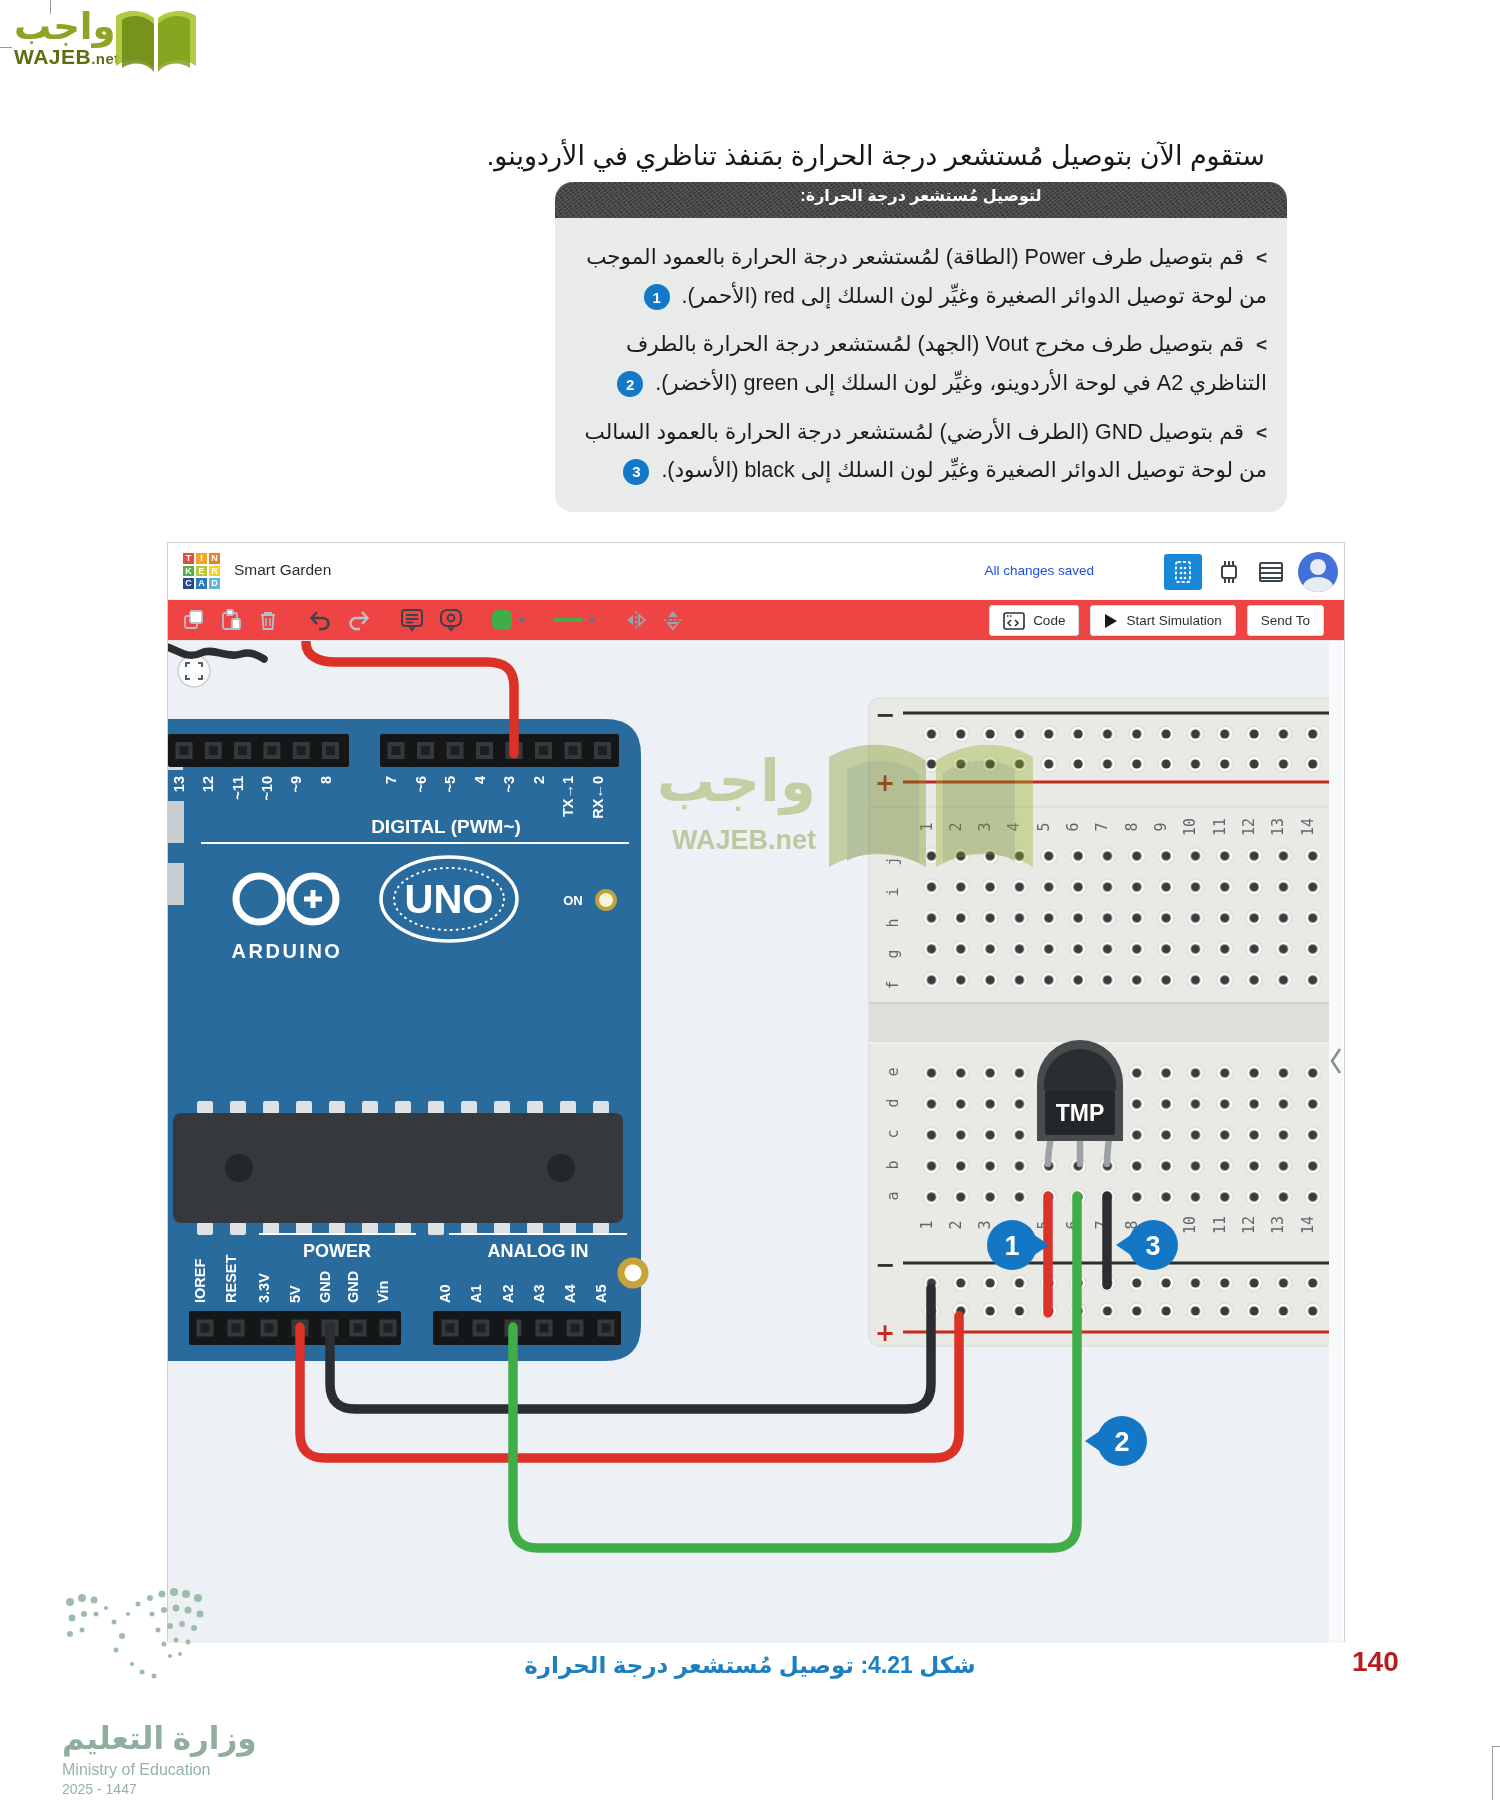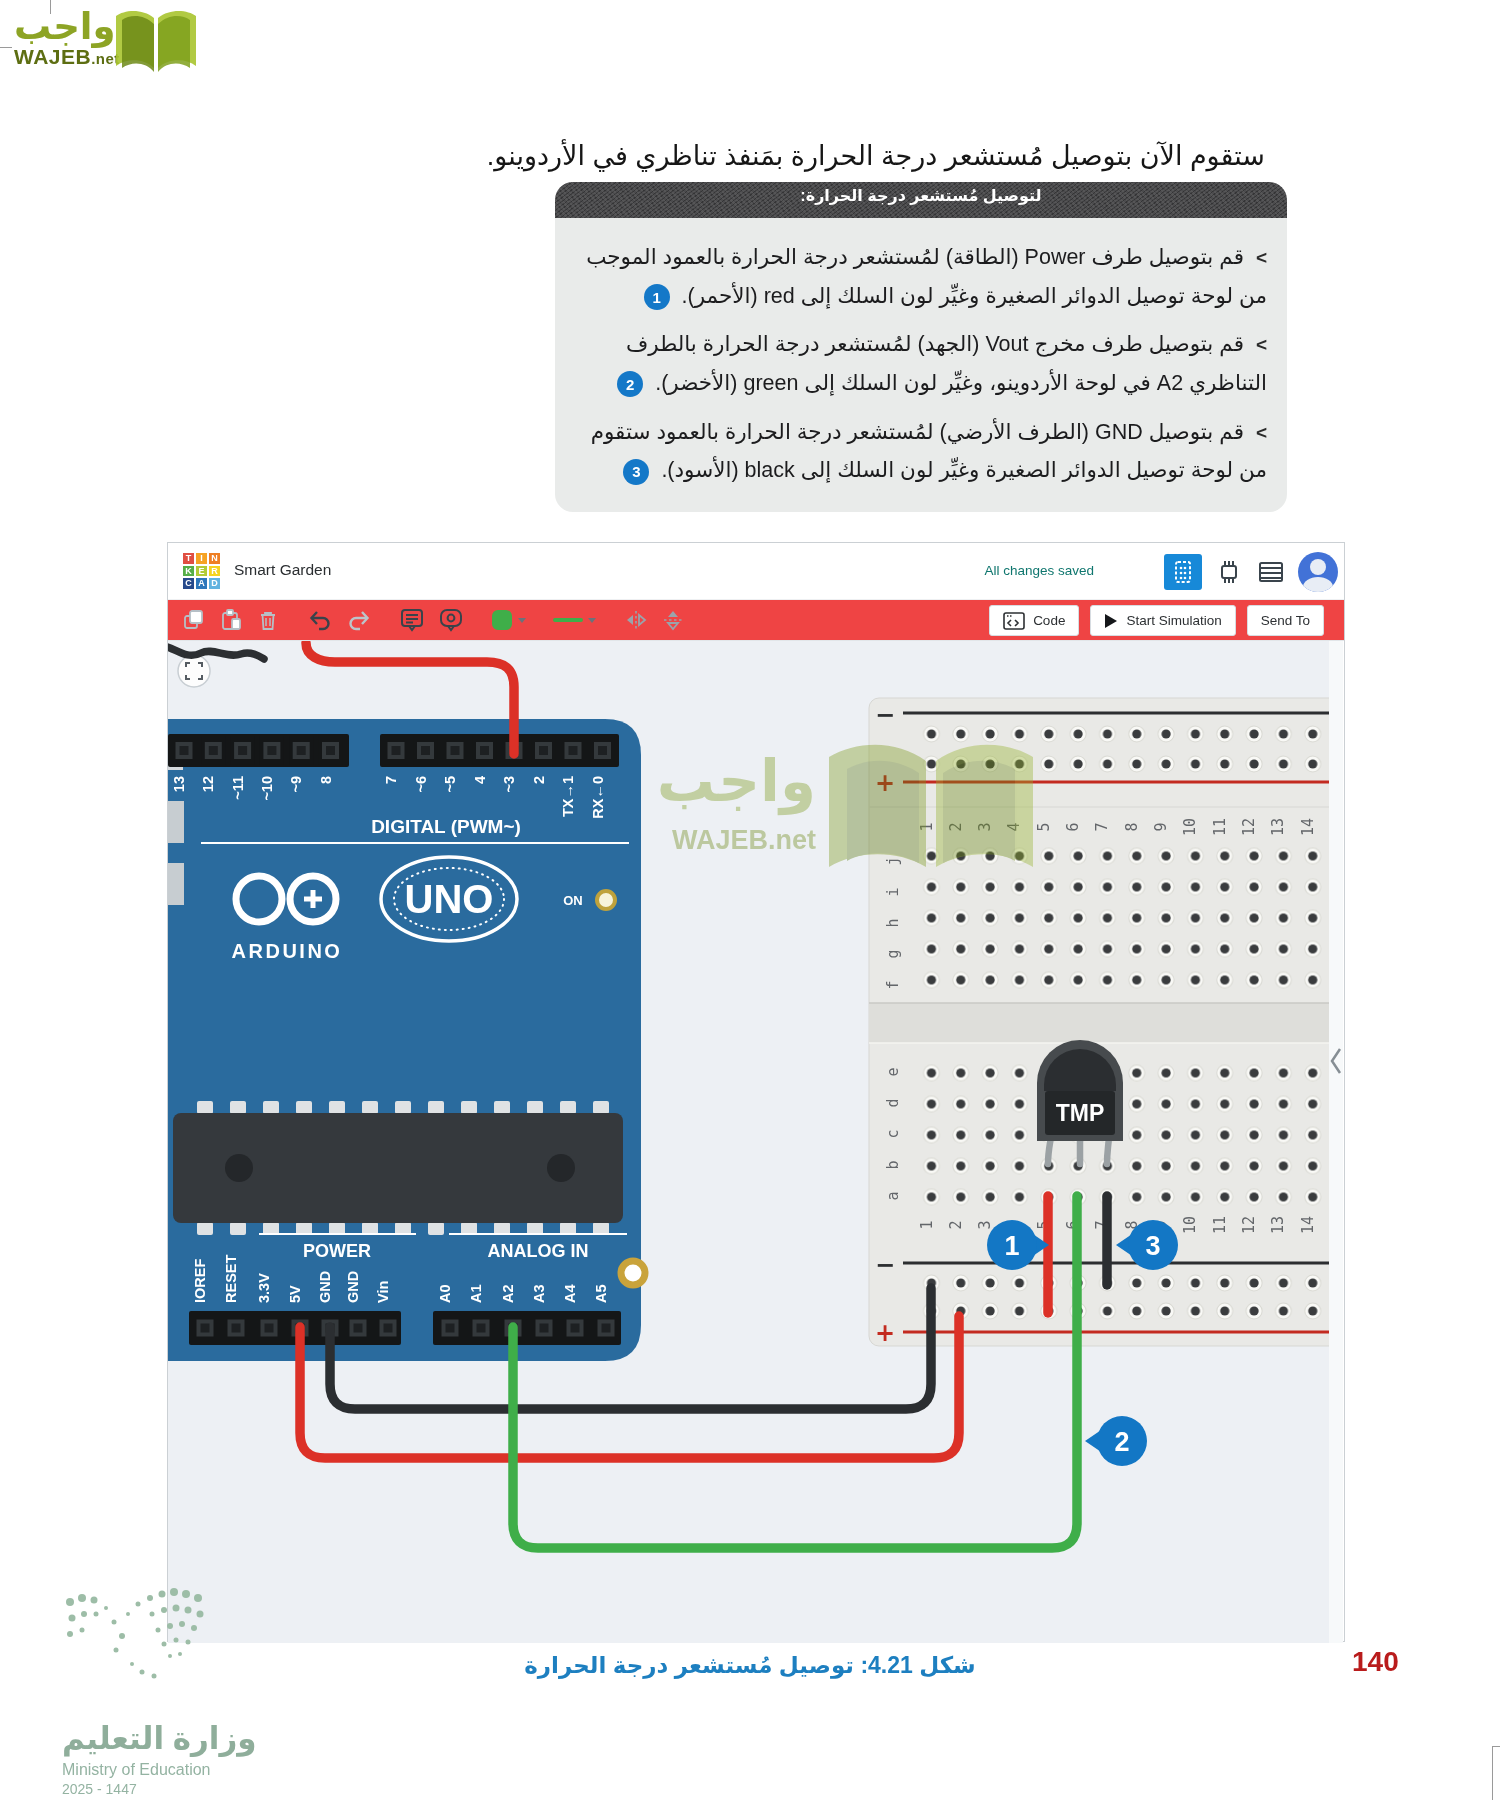--- a/index.html
+++ b/index.html
@@ -32,21 +32,21 @@
       font-size:15px;font-weight:bold;margin-right:6px;vertical-align:middle;direction:ltr;}
   
   .figure{position:absolute;left:167px;top:542px;width:1178px;height:1100px;
       border:1.5px solid #cbd0d4;background:#fff;box-sizing:border-box;}
   .tk-header{position:relative;height:56px;border-bottom:1px solid #eef0f2;background:#fff;}
   .tk-logo{position:absolute;left:14px;top:9px;width:39px;height:38px;display:grid;
       grid-template-columns:repeat(3,13px);grid-template-rows:repeat(3,12.6px);gap:0;}
   .tk-logo span{display:flex;align-items:center;justify-content:center;color:#fff;
       font-size:9px;font-weight:bold;border:0.5px solid #fff;box-sizing:border-box;}
   .tk-title{position:absolute;left:66px;top:18px;font-size:15.5px;color:#2b2e31;}
-  .tk-saved{position:absolute;right:250px;top:20px;font-size:13.5px;color:#0f766e;}
+  .tk-saved{position:absolute;right:250px;top:20px;font-size:13.5px;color:#1d4ed8;}
   .tk-hicons{position:absolute;right:6px;top:9px;display:flex;align-items:center;gap:12px;}
   .hbtn-blue{width:38px;height:36px;background:#1789d8;border-radius:3px;display:flex;
       align-items:center;justify-content:center;}
   .avatar{width:40px;height:40px;border-radius:50%;background:#4272d7;position:relative;overflow:hidden;}
   .avatar .head{position:absolute;left:12px;top:7px;width:16px;height:16px;border-radius:50%;background:#e8edf5;}
   .avatar .bodyp{position:absolute;left:5px;top:25px;width:30px;height:20px;border-radius:50% 50% 0 0;background:#e8edf5;}
   .tk-toolbar{position:relative;height:41px;border-bottom:1px solid #e2e6e9;background:#ef4444;
       display:flex;align-items:center;padding:0 0 0 14px;box-sizing:border-box;}
   .ticon{display:flex;align-items:center;justify-content:center;margin-right:13px;}
   .gap-l{margin-left:14px;}
@@ -105,21 +105,21 @@
           <span>قم بتوصيل طرف Power (الطاقة) لمُستشعر درجة الحرارة بالعمود الموجب من لوحة توصيل الدوائر الصغيرة وغيِّر لون السلك إلى red (الأحمر).</span>
           <span class="num-badge">1</span>
         </li>
         <li>
           <span class="item-marker" dir="ltr">&lt;</span>
           <span>قم بتوصيل طرف مخرج Vout (الجهد) لمُستشعر درجة الحرارة بالطرف التناظري A2 في لوحة الأردوينو، وغيِّر لون السلك إلى green (الأخضر).</span>
           <span class="num-badge">2</span>
         </li>
         <li>
           <span class="item-marker" dir="ltr">&lt;</span>
-          <span>قم بتوصيل GND (الطرف الأرضي) لمُستشعر درجة الحرارة بالعمود ستقوم من لوحة توصيل الدوائر الصغيرة وغيِّر لون السلك إلى black (الأسود).</span>
+          <span>قم بتوصيل GND (الطرف الأرضي) لمُستشعر درجة الحرارة بالعمود السالب من لوحة توصيل الدوائر الصغيرة وغيِّر لون السلك إلى black (الأسود).</span>
           <span class="num-badge">3</span>
         </li>
       </ul>
     </div>
   </div>
 
   <div class="figure">
 
     <div class="tk-header">
       <div class="tk-logo" id="tk-logo">

